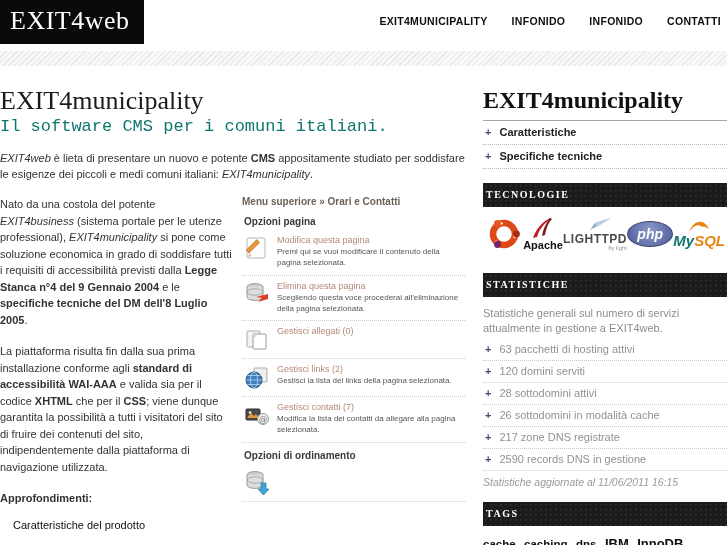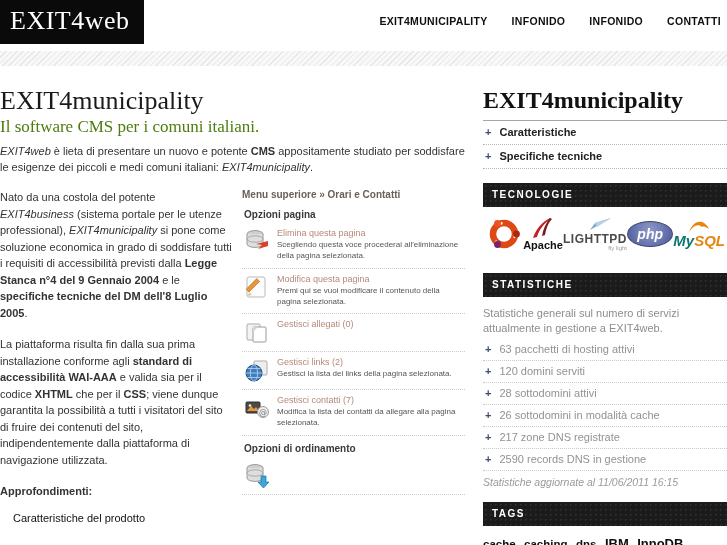--- a/index.html
+++ b/index.html
@@ -18,22 +18,22 @@
           background:repeating-linear-gradient(135deg,#e7e7e7 0 1px,#f8f8f8 1px 4px); }
 
   
   .content { display:flex; padding-top:21px; }
   .main-col { width:465px; flex:0 0 465px; }
   .sidebar  { width:244px; flex:0 0 244px; margin-left:18px; }
 
   
   h1.article-title { font-family:"Liberation Serif", serif; font-size:26px; font-weight:normal;
                      color:#1a1a1a; line-height:1.05; }
-  .article-subtitle { font-family:Liberation Serif, serif; font-size:17px; color:#4d7c0f;
-                      margin:3px 0 7px 0; }
+  .article-subtitle { font-family:Liberation Mono, monospace; font-size:17px; color:#0f766e;
+                      margin:3px 0 15px 0; }
   .intro { font-size:11px; line-height:1.45; color:#333; margin-bottom:13px; width:465px; }
   .two-col { display:flex; }
   .text-col { width:232px; flex:0 0 232px; font-size:11px; line-height:1.5; }
   .text-col p { margin-bottom:15px; }
   .approf { font-weight:bold; font-size:11px; margin-bottom:10px; }
   .article-link { display:block; font-weight:normal; font-size:11px; color:#111;
                   margin:0 0 13px 13px; text-decoration:none; cursor:pointer; }
 
   
   .panel { width:233px; flex:0 0 233px; padding-left:10px; }
@@ -45,22 +45,22 @@
   .pi-desc  { font-size:8px; color:#555; line-height:1.35; }
 
   
   h2.sb-title { font-family:"Liberation Serif", serif; font-size:24px; color:#111;
                 padding-bottom:6px; border-bottom:1px solid #a6a6a6; }
   .sb-link { display:flex; gap:8px; align-items:baseline; padding:5px 0 6px 2px;
              border-bottom:1px dotted #b9b9b9; font-size:11px; font-weight:bold; color:#222;
              cursor:pointer; }
   .plus { color:#3d4e6b; font-weight:bold; font-size:11px; }
   .bar { margin-top:14px; background:#1b1b1b; color:#fff; font-size:10px; font-weight:bold;
-         letter-spacing:1.5px; padding:6px 9px 7px;
-         background-image:radial-gradient(#2d2d2d 1px, transparent 1px); background-size:5px 5px; }
+         letter-spacing:1.5px; padding:6px 3px 7px;
+         background-image:radial-gradient(#2d2d2d 1px, transparent 1px); background-size:5px 5px;font-family:Liberation Serif, serif; }
 
   .logos { display:flex; align-items:center; justify-content:space-between; padding:9px 2px 7px; height:52px; }
   .logo-item { display:flex; flex-direction:column; align-items:center; line-height:1; }
   .apache-label { font-size:11px; font-weight:bold; color:#111; margin-top:1px; }
   .lighttpd-label { font-size:12px; font-weight:bold; color:#4a4a4a; letter-spacing:0.5px; }
   .lighttpd-sub { font-size:6px; color:#9a9a9a; align-self:flex-end; }
   .php-ellipse { width:46px; height:26px; border-radius:50%;
                  background:radial-gradient(circle at 50% 35%, #8d9ac7, #5c68a5 75%);
                  border:1px solid #3c4572; display:flex; align-items:center; justify-content:center;
                  color:#fff; font-weight:bold; font-style:italic; font-size:14px; }
@@ -108,43 +108,43 @@
 
       </div>
 
       <div class="panel">
         <div class="panel-breadcrumb">Menu superiore » Orari e Contatti</div>
         <div class="panel-section">Opzioni pagina</div>
 
         <div class="panel-item">
           <span class="pic">
             <svg width="26" height="26">
+                <rect x="3" y="3" width="18" height="20" rx="2" fill="#fdfdfd" stroke="#b9b9b9"></rect>
+                <rect x="5" y="14" width="15" height="4" transform="rotate(-45 5 18)" fill="#e8973a" stroke="#b06a1d" stroke-width="0.6"></rect>
+                <path d="M4 22 L8 21 L5 18 Z" fill="#e3c49a"></path>
+              </svg>
+          </span>
+          <span>
+            <div class="pi-title">Modifica questa pagina</div>
+            <div class="pi-desc">Premi qui se vuoi modificare il contenuto della pagina selezionata.</div>
+          </span>
+        </div>
+
+        <div class="panel-item">
+          <span class="pic">
+            <svg width="26" height="26">
                 <ellipse cx="11" cy="6" rx="8" ry="3.4" fill="#cfcfcf" stroke="#9a9a9a"></ellipse>
                 <path d="M3 6 v10 a8 3.4 0 0 0 16 0 V6" fill="#dedede" stroke="#9a9a9a"></path>
                 <ellipse cx="11" cy="11" rx="8" ry="3.2" fill="none" stroke="#ababab"></ellipse>
                 <path d="M24 18 L14 21 L18 17 L12 16 L24 13 Z" fill="#d9412b"></path>
               </svg>
           </span>
           <span>
             <div class="pi-title">Elimina questa pagina</div>
             <div class="pi-desc">Scegliendo questa voce procederai all'eliminazione della pagina selezionata.</div>
-          </span>
-        </div>
-
-        <div class="panel-item">
-          <span class="pic">
-            <svg width="26" height="26">
-                <rect x="3" y="3" width="18" height="20" rx="2" fill="#fdfdfd" stroke="#b9b9b9"></rect>
-                <rect x="5" y="14" width="15" height="4" transform="rotate(-45 5 18)" fill="#e8973a" stroke="#b06a1d" stroke-width="0.6"></rect>
-                <path d="M4 22 L8 21 L5 18 Z" fill="#e3c49a"></path>
-              </svg>
-          </span>
-          <span>
-            <div class="pi-title">Modifica questa pagina</div>
-            <div class="pi-desc">Premi qui se vuoi modificare il contenuto della pagina selezionata.</div>
           </span>
         </div>
 
         <div class="panel-item">
           <span class="pic">
             <svg width="26" height="26">
                 <rect x="3" y="5" width="13" height="16" rx="1" fill="#f4f4f4" stroke="#ababab"></rect>
                 <rect x="9" y="8" width="13" height="15" rx="1" fill="#ffffff" stroke="#9a9a9a"></rect>
                 <path d="M9 8 h5 l-5 5 Z" fill="#cdd8e4"></path>
               </svg>

